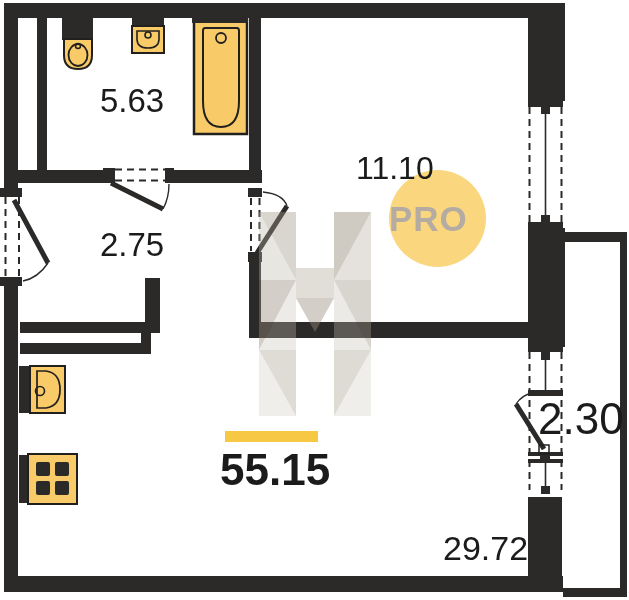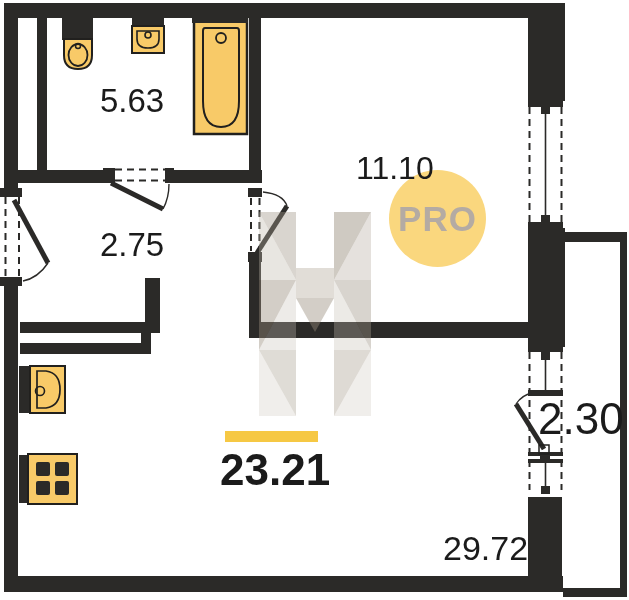--- a/index.html
+++ b/index.html
@@ -7,21 +7,21 @@
     position:relative;width:629px;height:600px;background:#fff;overflow:hidden;
     font-family:"Liberation Sans",sans-serif;color:var(--label-ink,#1b1b1b);
   }
   .wall{position:absolute;background:var(--wall,#2b2a28);}
   .lay{position:absolute;left:0;top:0;width:629px;height:600px;}
   .area-label{position:absolute;font-size:33px;line-height:1.05;letter-spacing:0;white-space:nowrap;z-index:6;}
   .total-label{position:absolute;font-size:44px;font-weight:700;line-height:1;z-index:6;}
   .accent-bar{position:absolute;background:var(--accent-bar,#f6c844);z-index:5;}
   .pro-badge{
     position:absolute;border-radius:50%;background:var(--pro-circle,#fad77e);
-    display:flex;align-items:center;justify-content:center;z-index:4;
+    display:flex;align-items:center;z-index:4;
   }
   .pro-badge span{
     font-size:35px;font-weight:700;color:var(--pro-text,#b4aba3);letter-spacing:1px;
   }
   svg{position:absolute;left:0;top:0;}
   .ln{stroke:var(--wall,#2b2a28);fill:none;}
   .dash{stroke:var(--wall,#2b2a28);fill:none;stroke-dasharray:7 5;}
   .fx-fill{fill:var(--fixture-fill,#f8ca68);stroke:var(--fixture-outline,#21201e);}
   .fx-dark{fill:var(--wall,#2b2a28);}
   .fx-line{fill:none;stroke:var(--fixture-outline,#21201e);}
@@ -175,15 +175,15 @@
     <span>PRO</span>
   </div>
 
   <div class="area-label" style="left:100px;top:84px">5.63</div>
   <div class="area-label" style="left:100px;top:228px">2.75</div>
   <div class="area-label" style="left:356px;top:152px;font-size:32px">11.10</div>
   <div class="area-label" style="left:538px;top:396px;font-size:44px">2.30</div>
   <div class="area-label" style="left:443px;top:531px;font-size:34px">29.72</div>
 
   <div class="accent-bar" style="left:225px;top:431px;width:93px;height:11px"></div>
-  <div class="total-label" style="left:220px;top:448px">23.21</div>
+  <div class="total-label" style="left:220px;top:448px">55.15</div>
 
 </div>
 
 </body></html>

